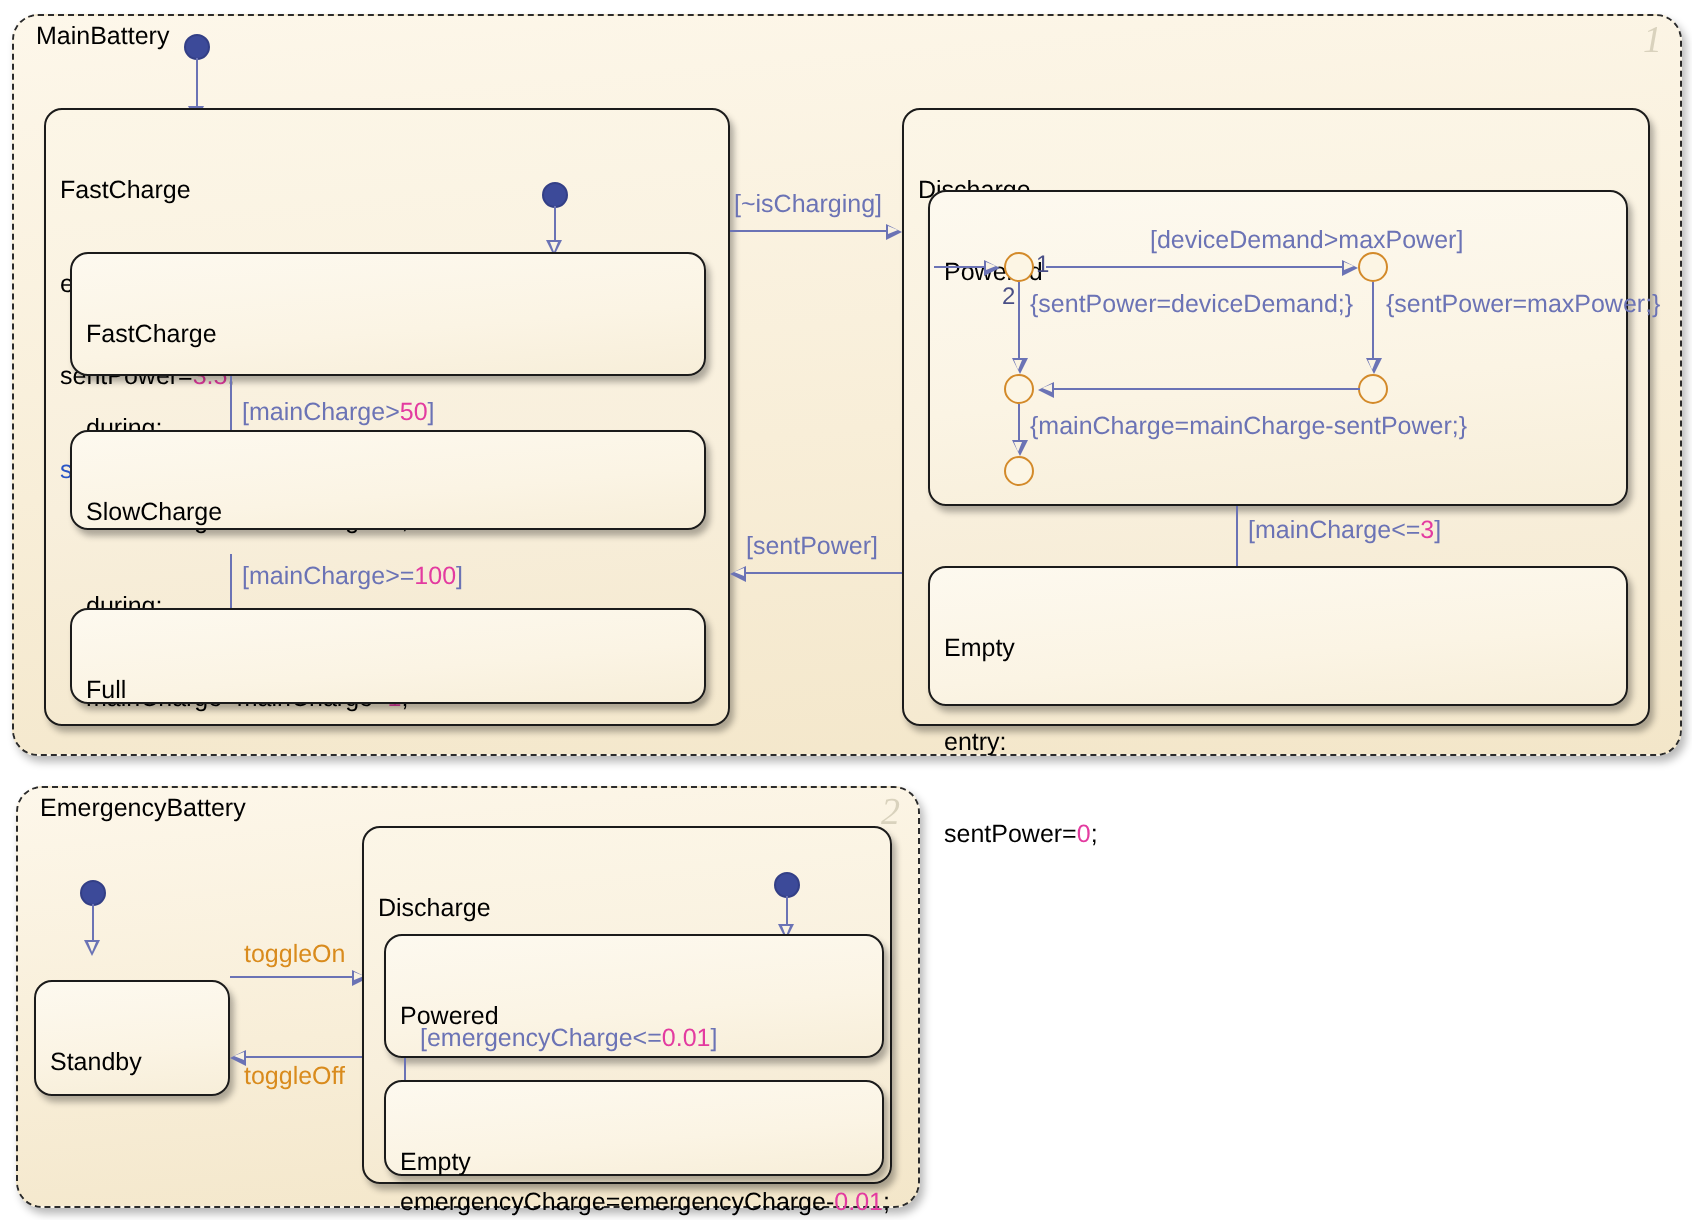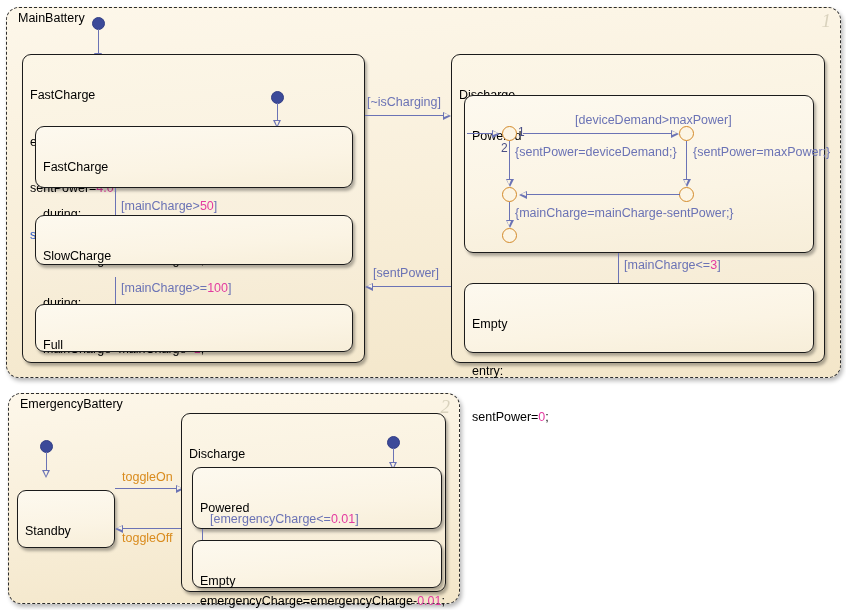--- a/index.html
+++ b/index.html
@@ -117,21 +117,21 @@
     <div class="dtrans" style="left:85px;top:9px;">
       <span class="dot"></span>
       <span class="stem" style="height:25px;"></span>
       <span class="arw down" style="left:2.3px;top:36px;"></span>
     </div>
 
     <div class="state super" style="left:15px;top:46px;width:343px;height:309px;">
       <div class="state-label">
         <span class="lbl-line">FastCharge</span>
         <span class="lbl-line">entry:</span>
-        <span class="lbl-line">sentPower=<span class="num">4.0</span>;</span>
+        <span class="lbl-line">sentPower=<span class="num">3.5</span>;</span>
         <span class="lbl-line"><span class="kw">send</span>(<span class="evt">toggleOff</span>,EmergencyBattery);</span>
       </div>
 
       <div class="dtrans" style="left:248px;top:36px;">
         <span class="dot"></span>
         <span class="stem" style="height:18px;"></span>
         <span class="arw down" style="left:2.3px;top:29px;"></span>
       </div>
 
       <div class="state" style="left:12px;top:71px;width:318px;height:62px;">

